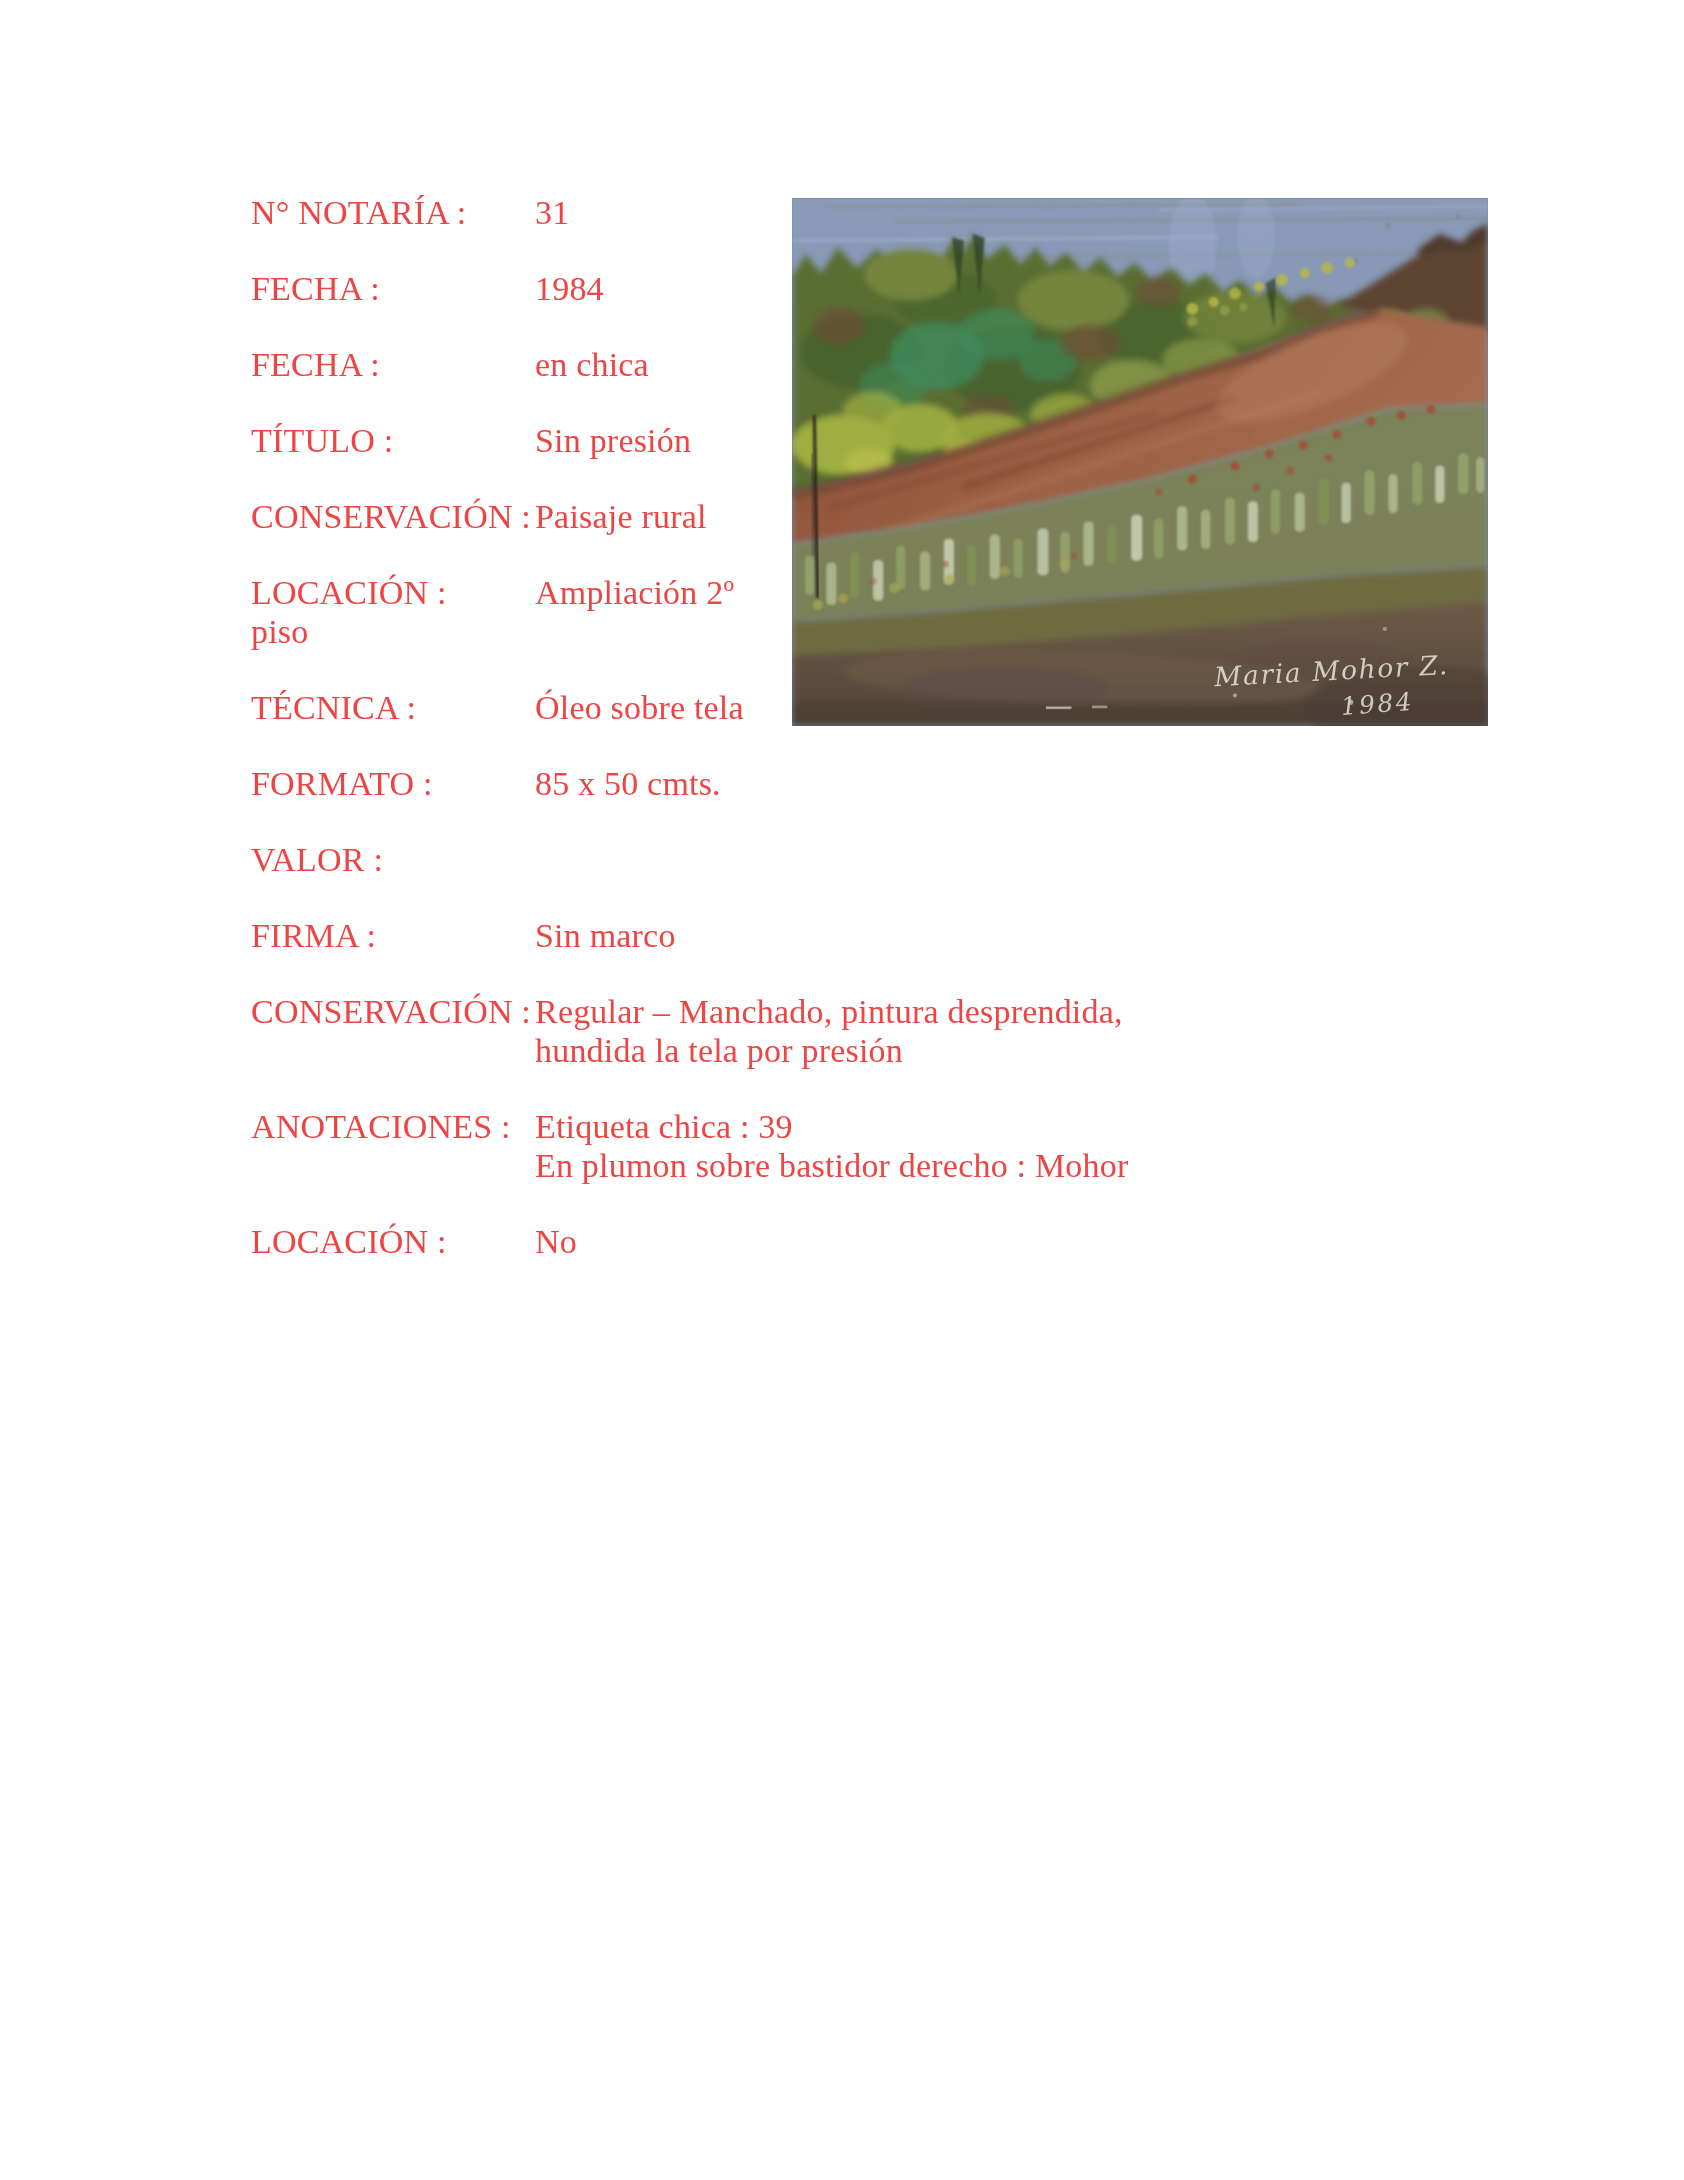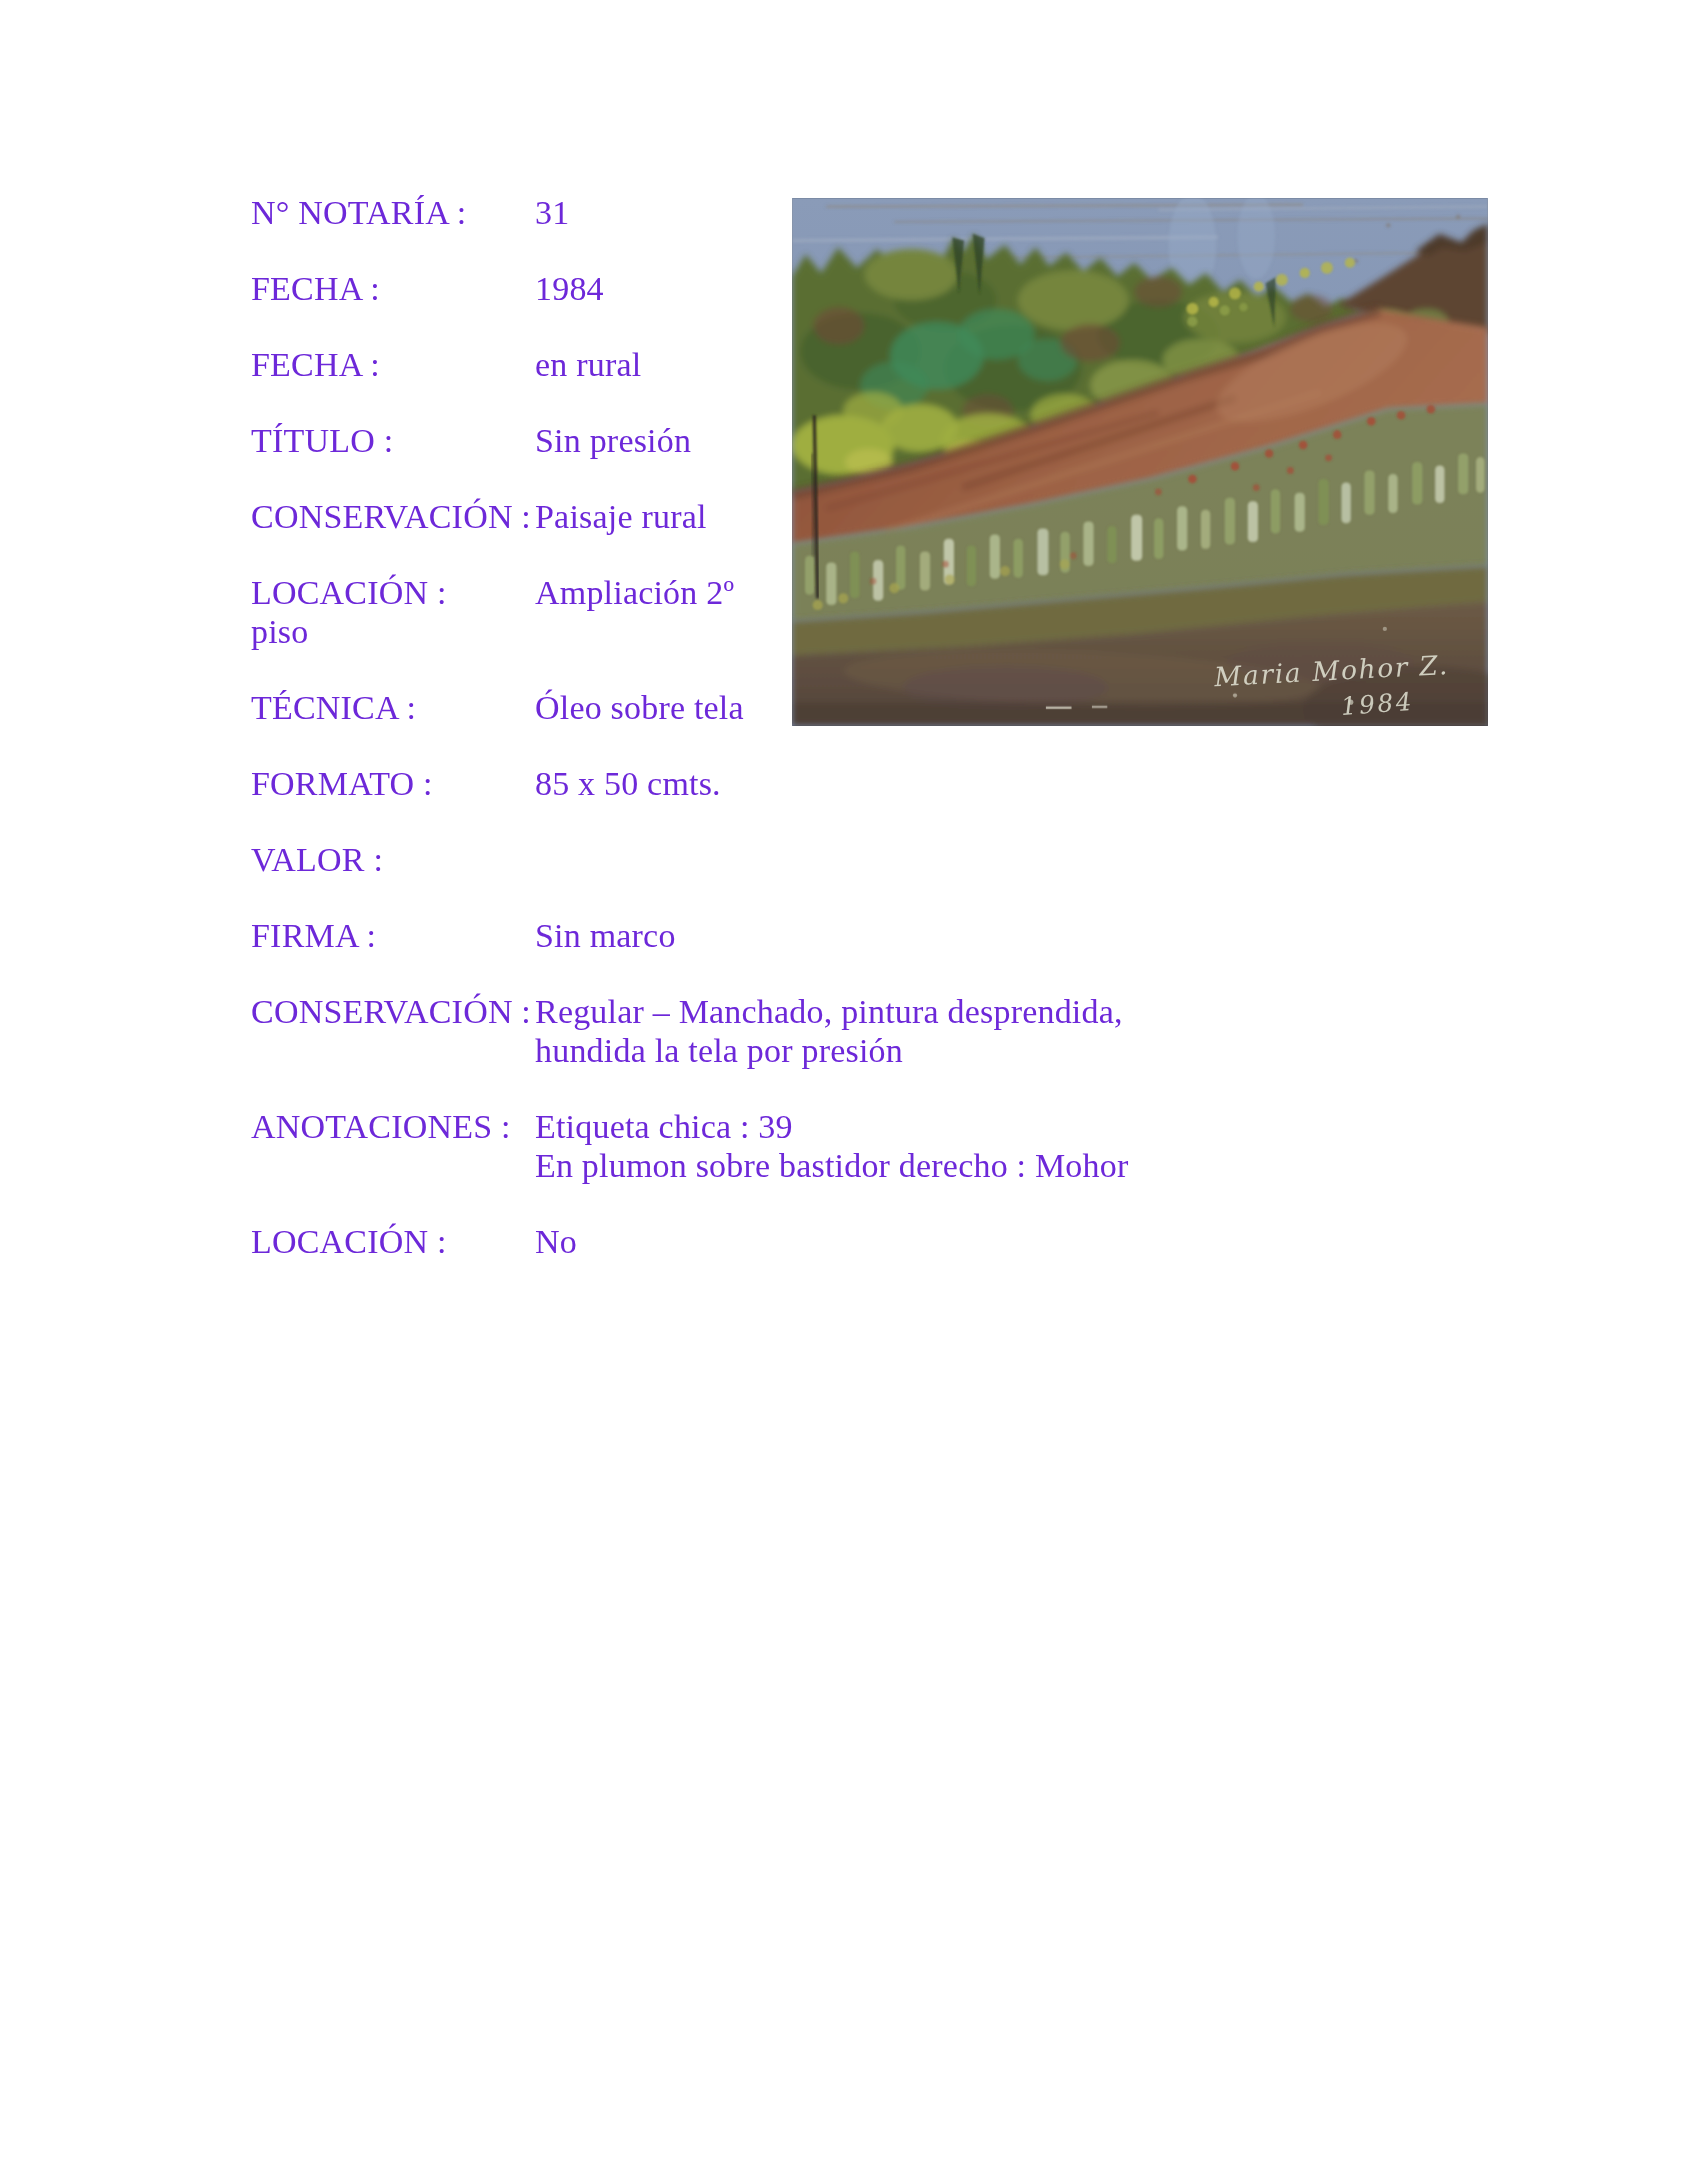--- a/index.html
+++ b/index.html
@@ -2,21 +2,21 @@
 <html style="font-size:13.6px"><head>
 <meta charset="utf-8">
 <style>
   html, body { margin: 0; padding: 0; background: #ffffff; }
   .page {
     position: relative;
     width: 1685px;
     height: 2181px;
     background: #ffffff;
     font-family: "Liberation Serif", "DejaVu Serif", serif;
-    color: #6d28d9;
+    color: #ef4444;
     overflow: hidden;
   }
   .doc {
     position: absolute;
     left: 251px;
     top: 193px;
     font-size: 34px;
     line-height: 39px;
     letter-spacing: 0.2px;
   }
@@ -55,21 +55,21 @@
       <div class="cell-value">
           <span>1984</span>
         </div>
     </div>
 
     <div class="row">
       <div class="cell-label">
           <span>FECHA :</span>
         </div>
       <div class="cell-value">
-          <span>en rural</span>
+          <span>en chica</span>
         </div>
     </div>
 
     <div class="row">
       <div class="cell-label">
           <span>TÍTULO :</span>
         </div>
       <div class="cell-value">
           <span>Sin presión</span>
         </div>

